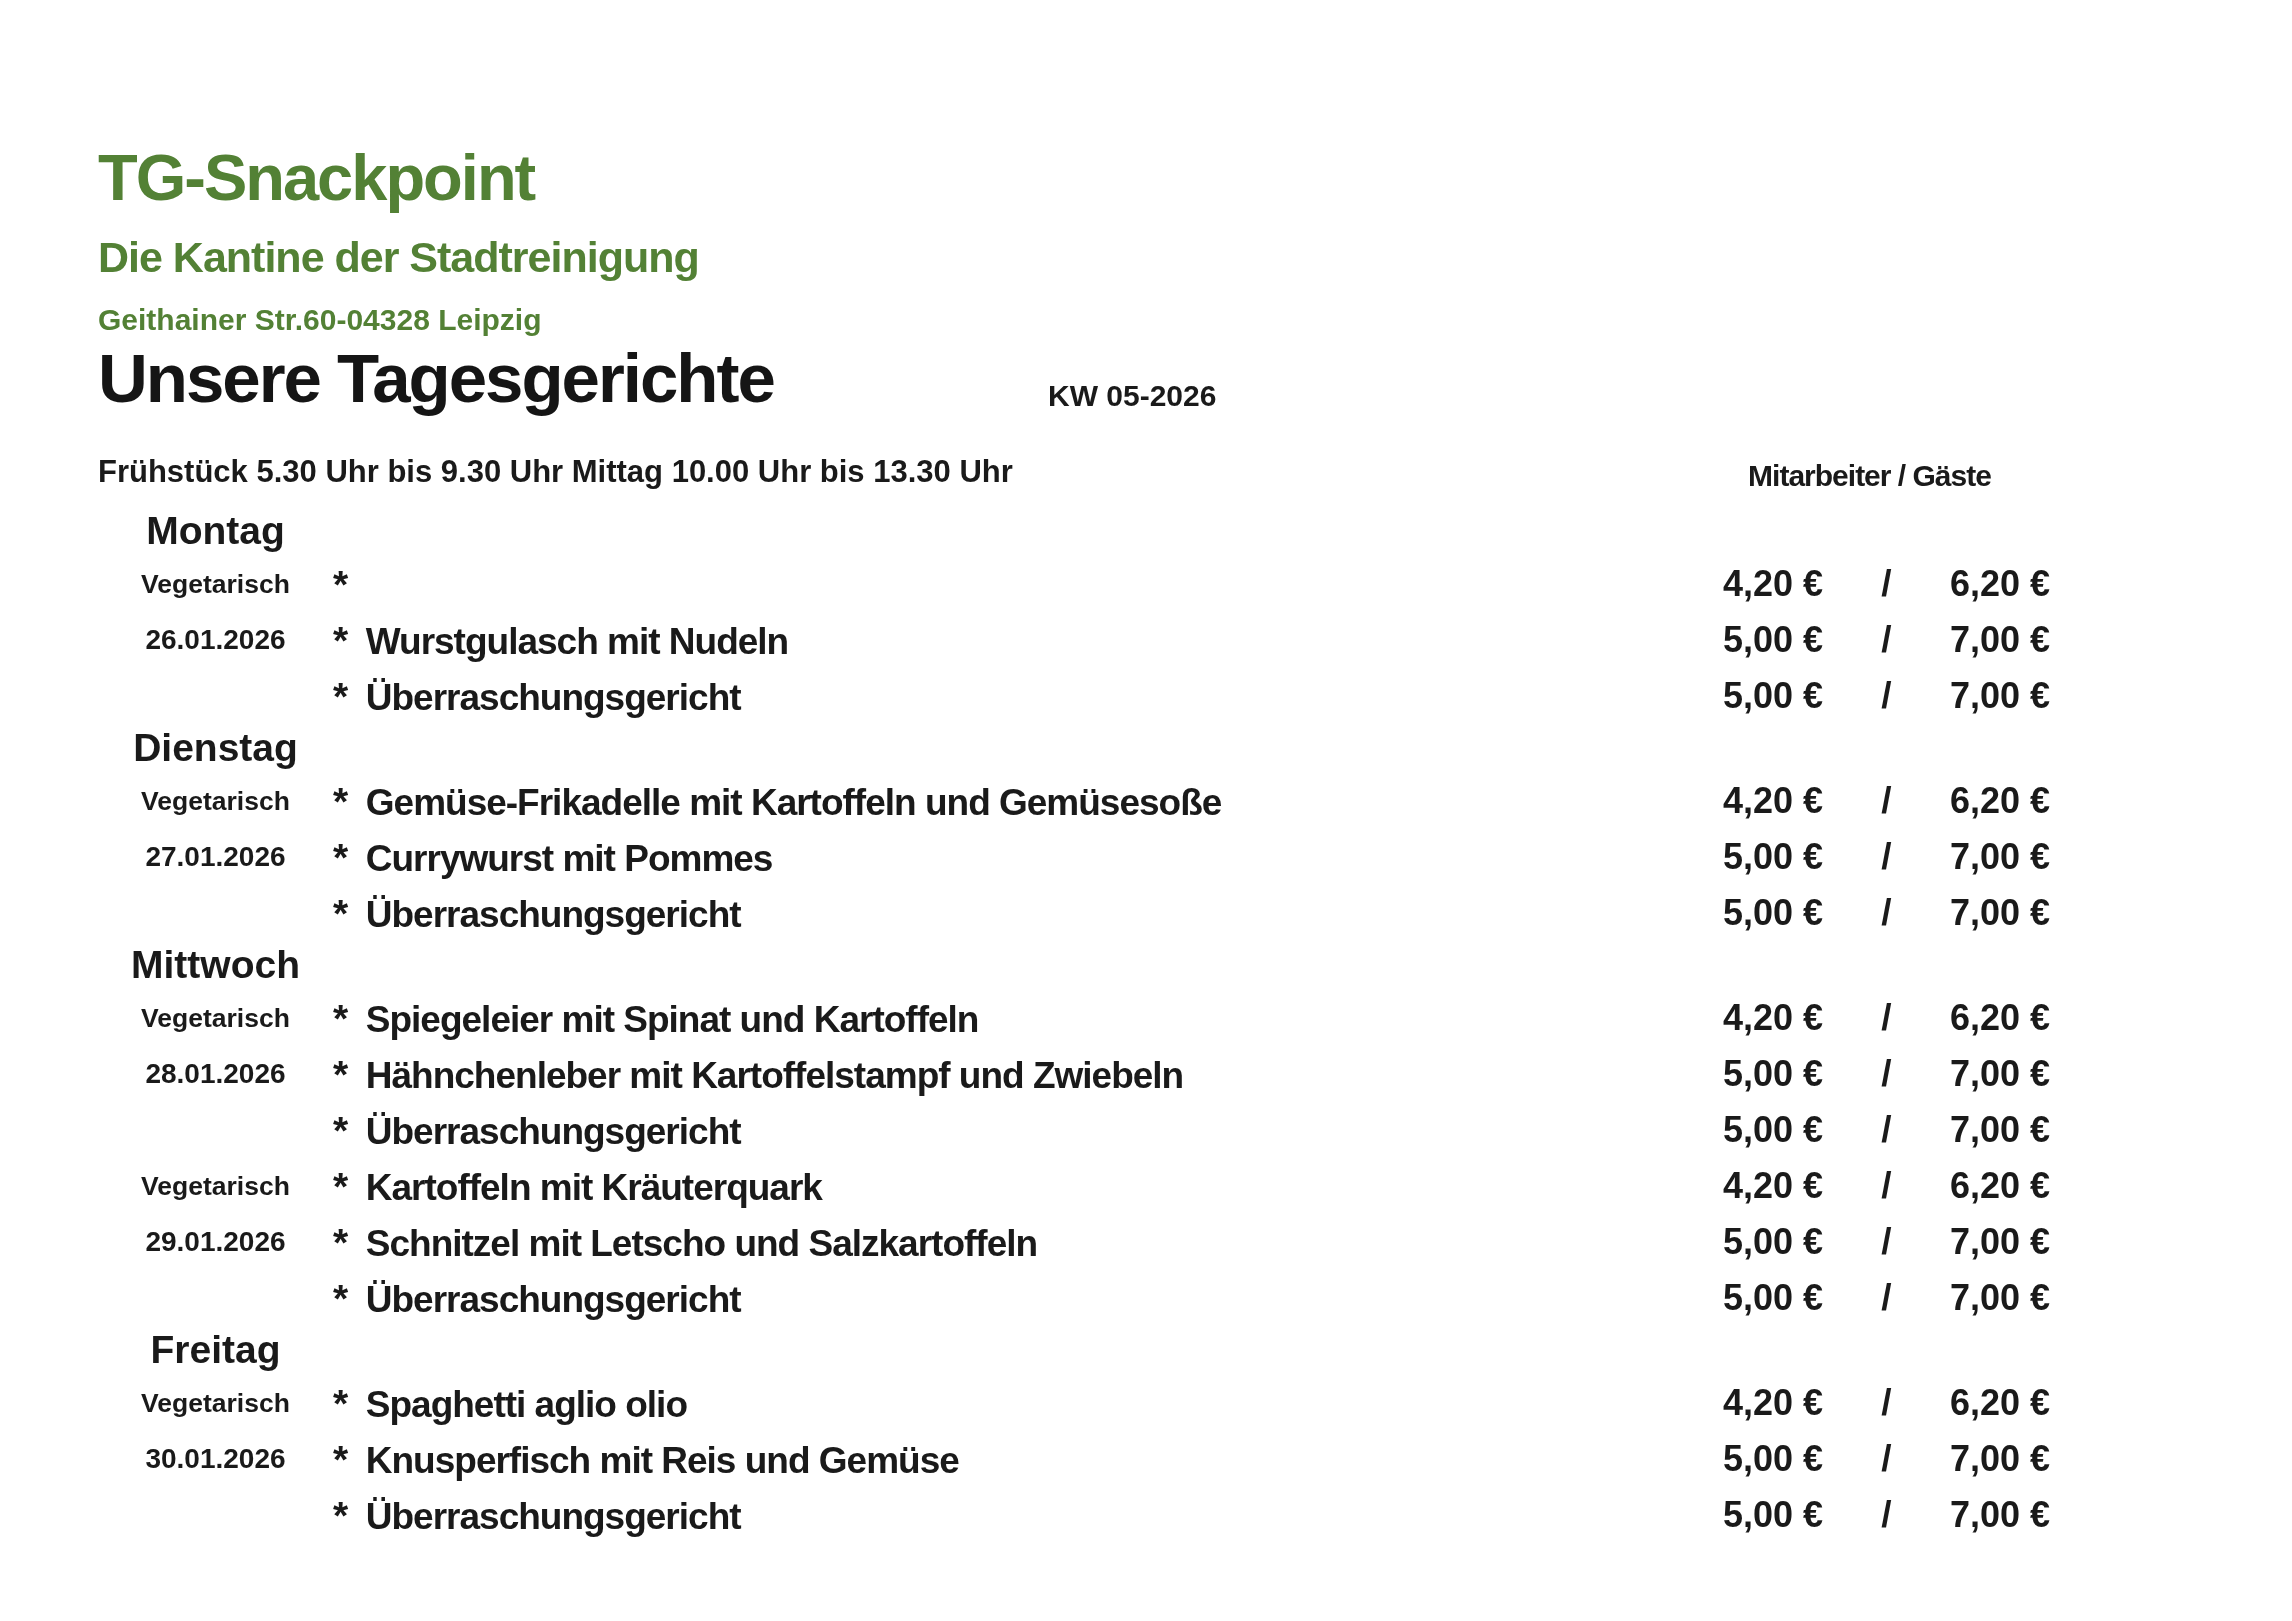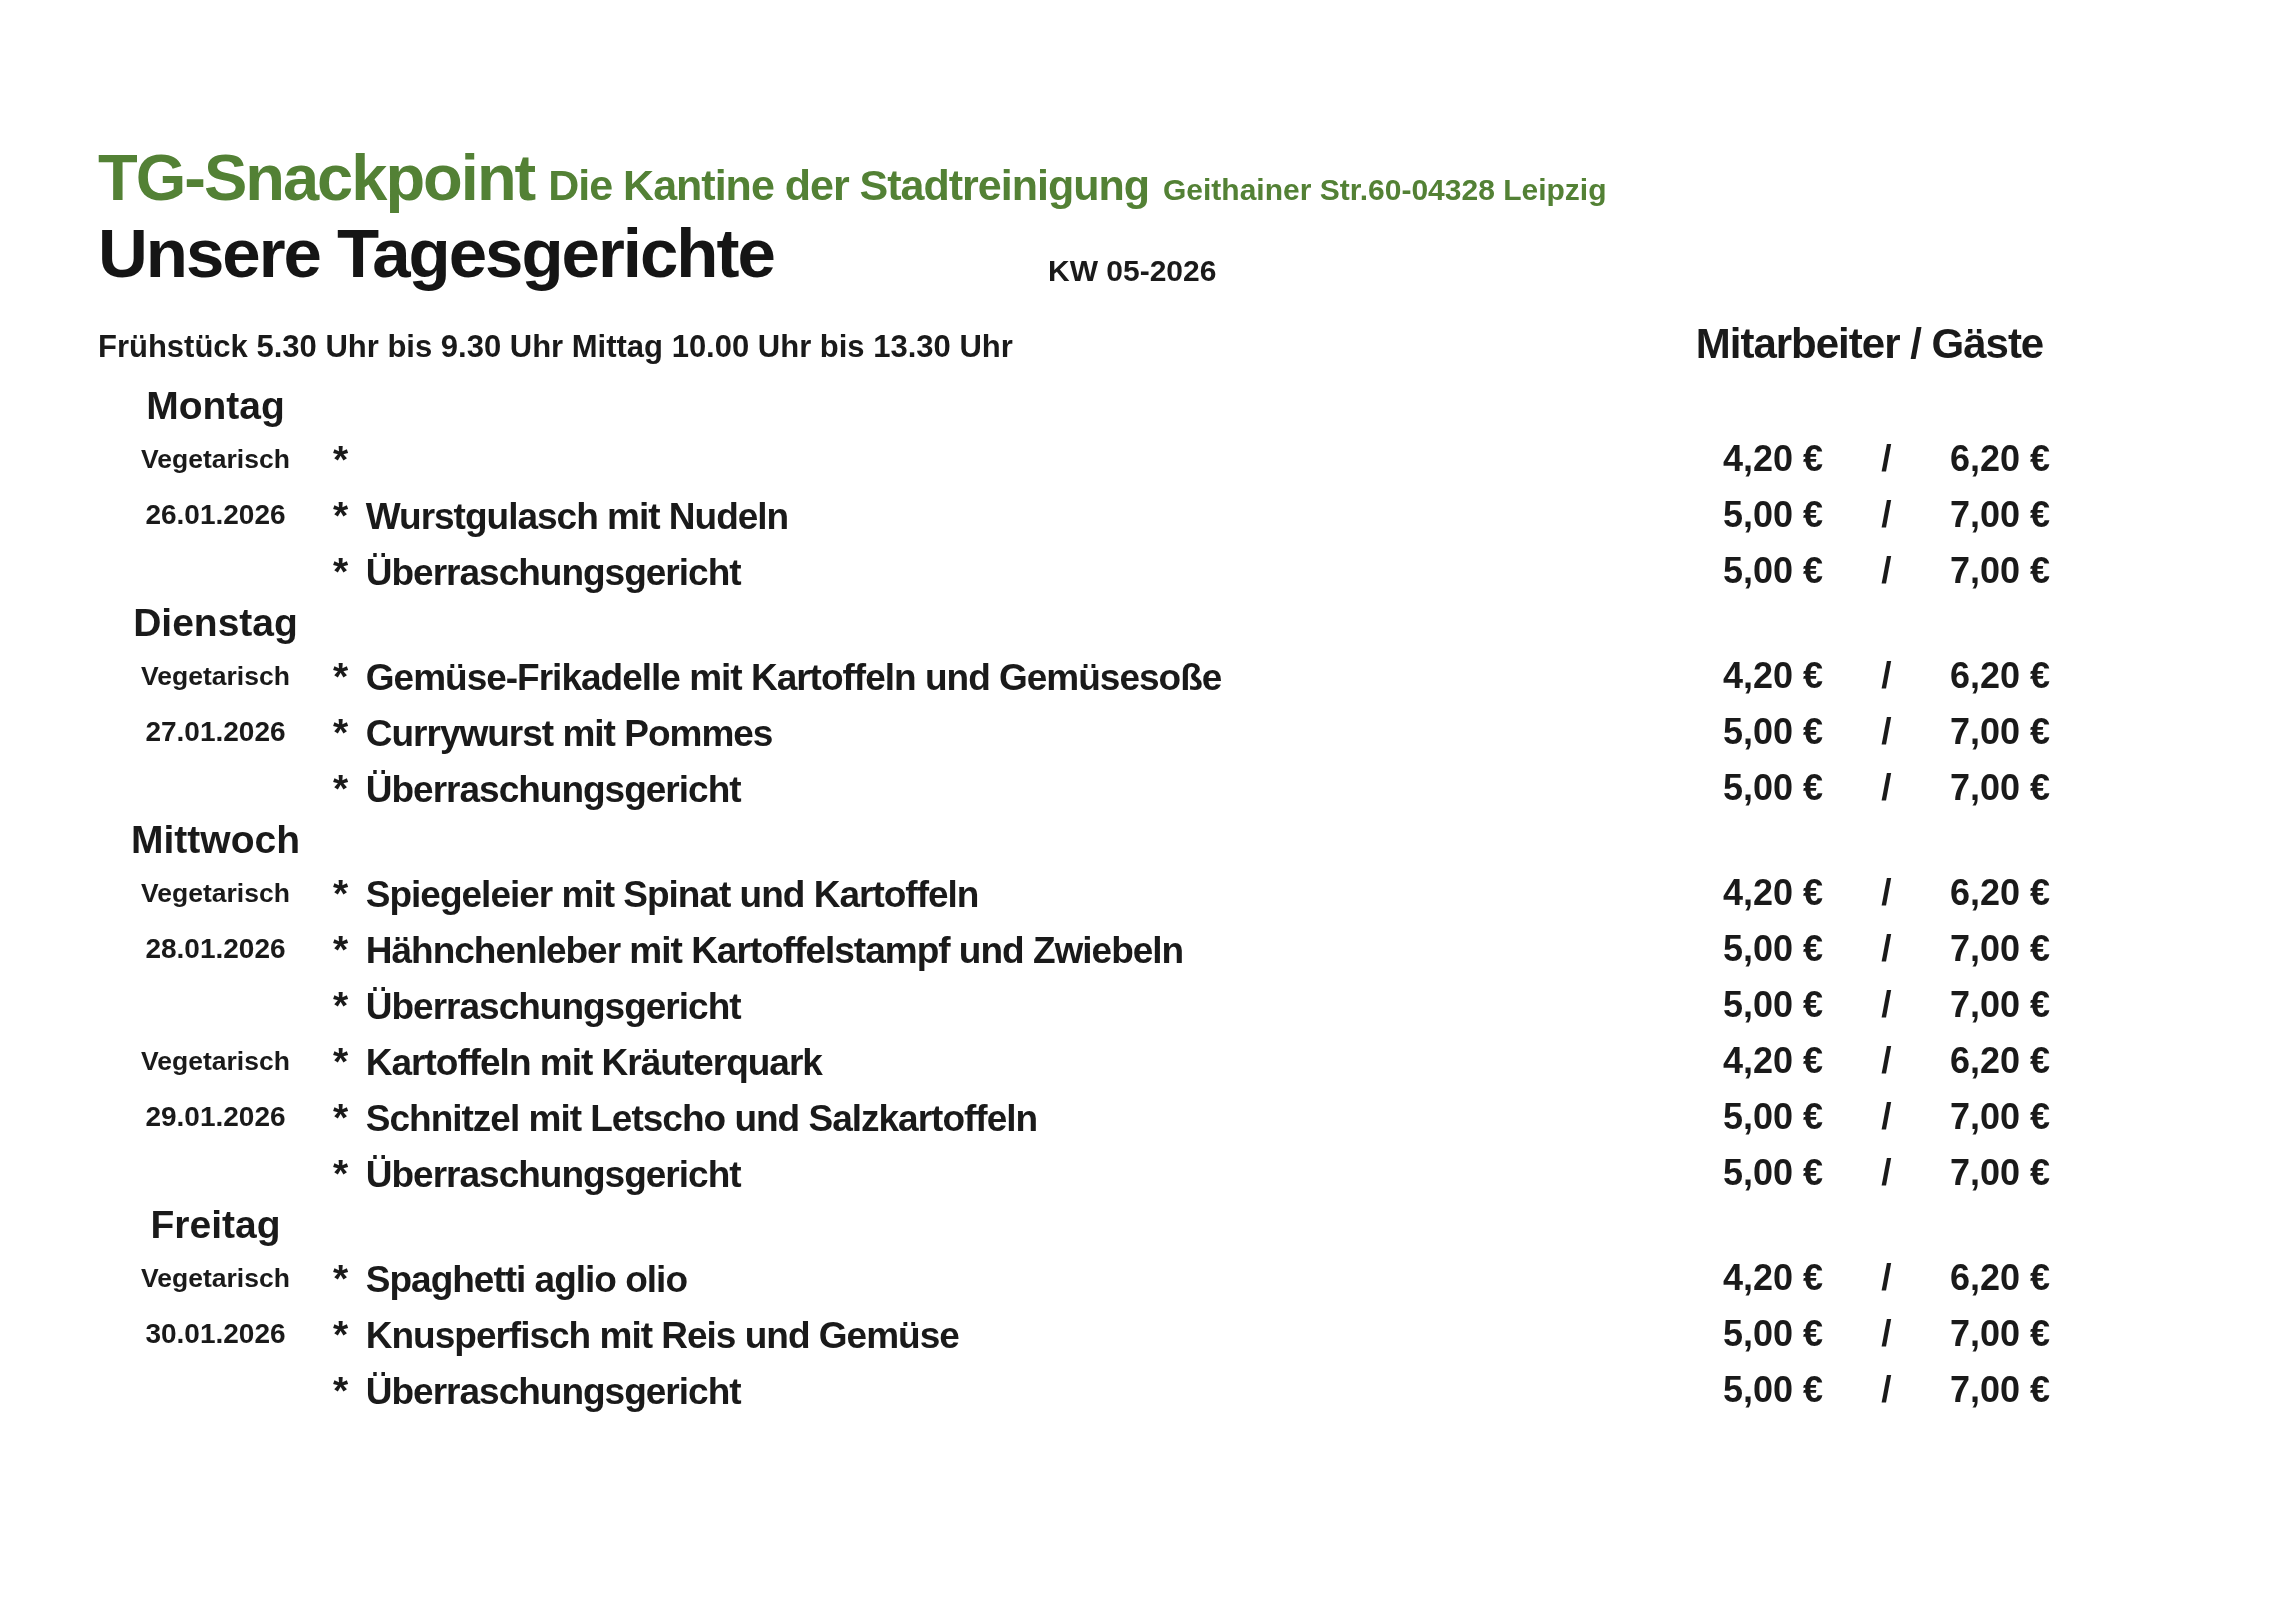--- a/index.html
+++ b/index.html
@@ -10,35 +10,36 @@
     background: #ffffff;
     font-family: "Liberation Sans", sans-serif;
     font-weight: bold;
     color: #1a1a1a;
     overflow: hidden;
   }
   
   .brand-line {
     display: flex;
     align-items: baseline;
-    gap: 14px;
+    gap: 26px;
     margin: 145px 98px 0 98px;
     color: #538135;
     white-space: nowrap;
+    flex-direction: column;
   }
   .brand       { font-size: 65px; line-height: 1; letter-spacing: -2px; }
   .brand-sub   { font-size: 43px; line-height: 1; letter-spacing: -1px; }
   .brand-addr  { font-size: 30px; line-height: 1; }
   .title-line  { position: relative; margin: 5.9px 98px 0 98px; height: 82px; }
   .page-title  { font-size: 69px; line-height: 1.1; letter-spacing: -2px; color: #151515; }
   .week-label  { position: absolute; left: 938px; bottom: 9.8px; font-size: 30px; margin-left: 12px; }
   .info-line   { position: relative; margin: 21.6px 98px 0 98px; height: 49px; }
   .hours       { position: absolute; left: 0; bottom: 3.9px; font-size: 31px; }
   .price-header{ position: absolute; left: 1583px; bottom: 0; width: 377px;
-                 text-align: center; font-size: 42px; letter-spacing: -1px; }
+                 text-align: center; font-size: 30px; letter-spacing: -1px; }
   
   .menu { margin: 13.7px 0 0 98px; }
   .day-row, .dish-row {
     display: grid;
     grid-template-columns: 235px 1333px 157px 127px 98px;
   }
   .day-row  { height: 49px; align-items: end; }
   .dish-row { height: 56px; align-items: center; }
   .c-label  { text-align: center; }
   .day-name { font-size: 39px; line-height: 1; padding-bottom: 5.9px; }

